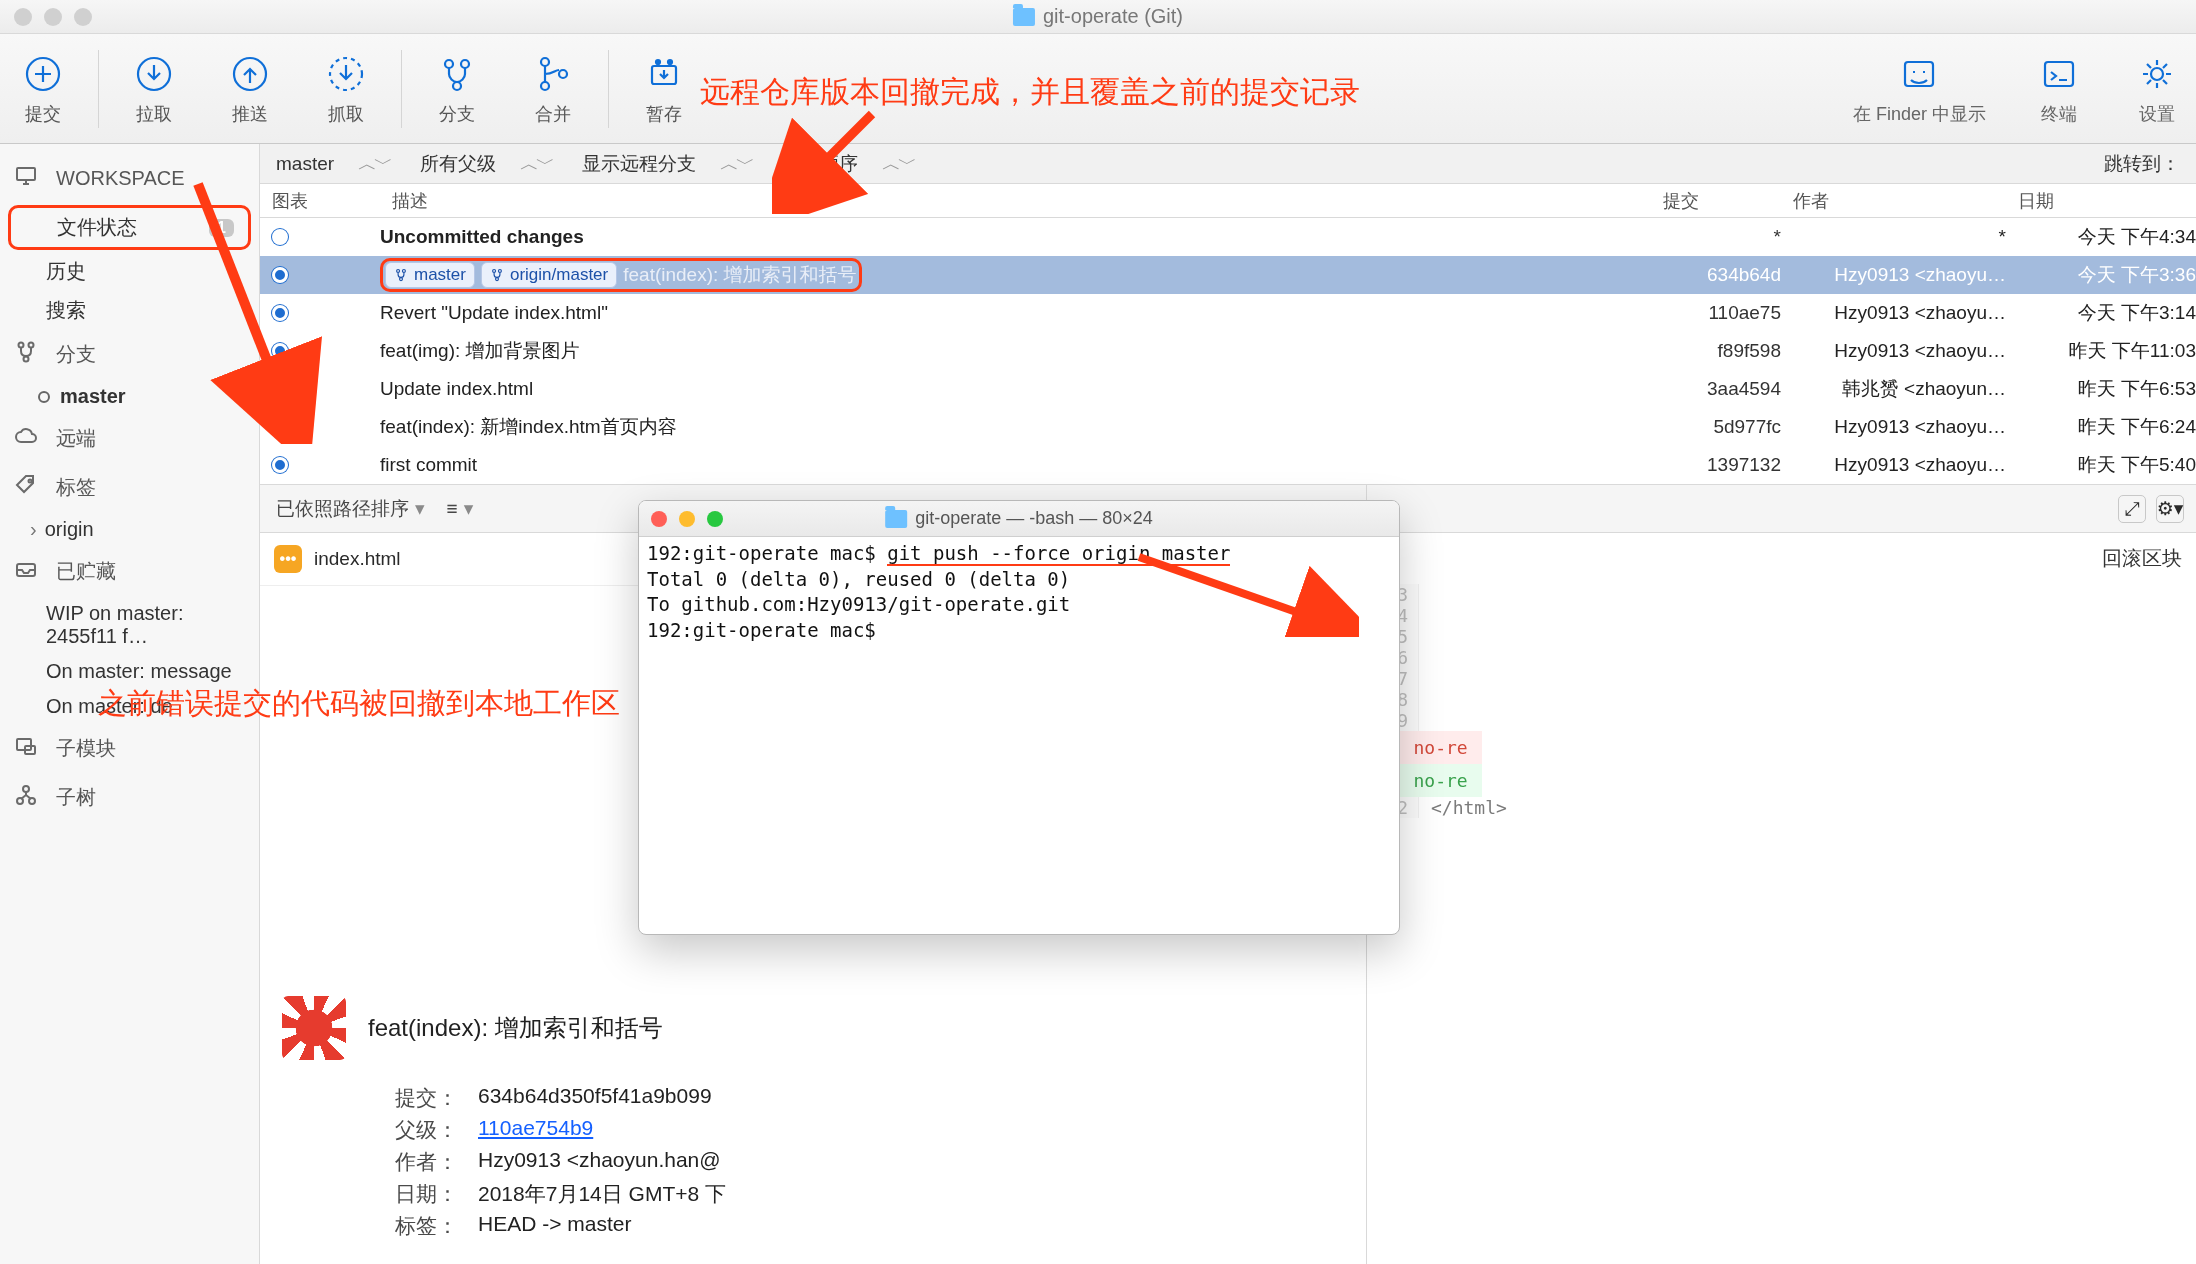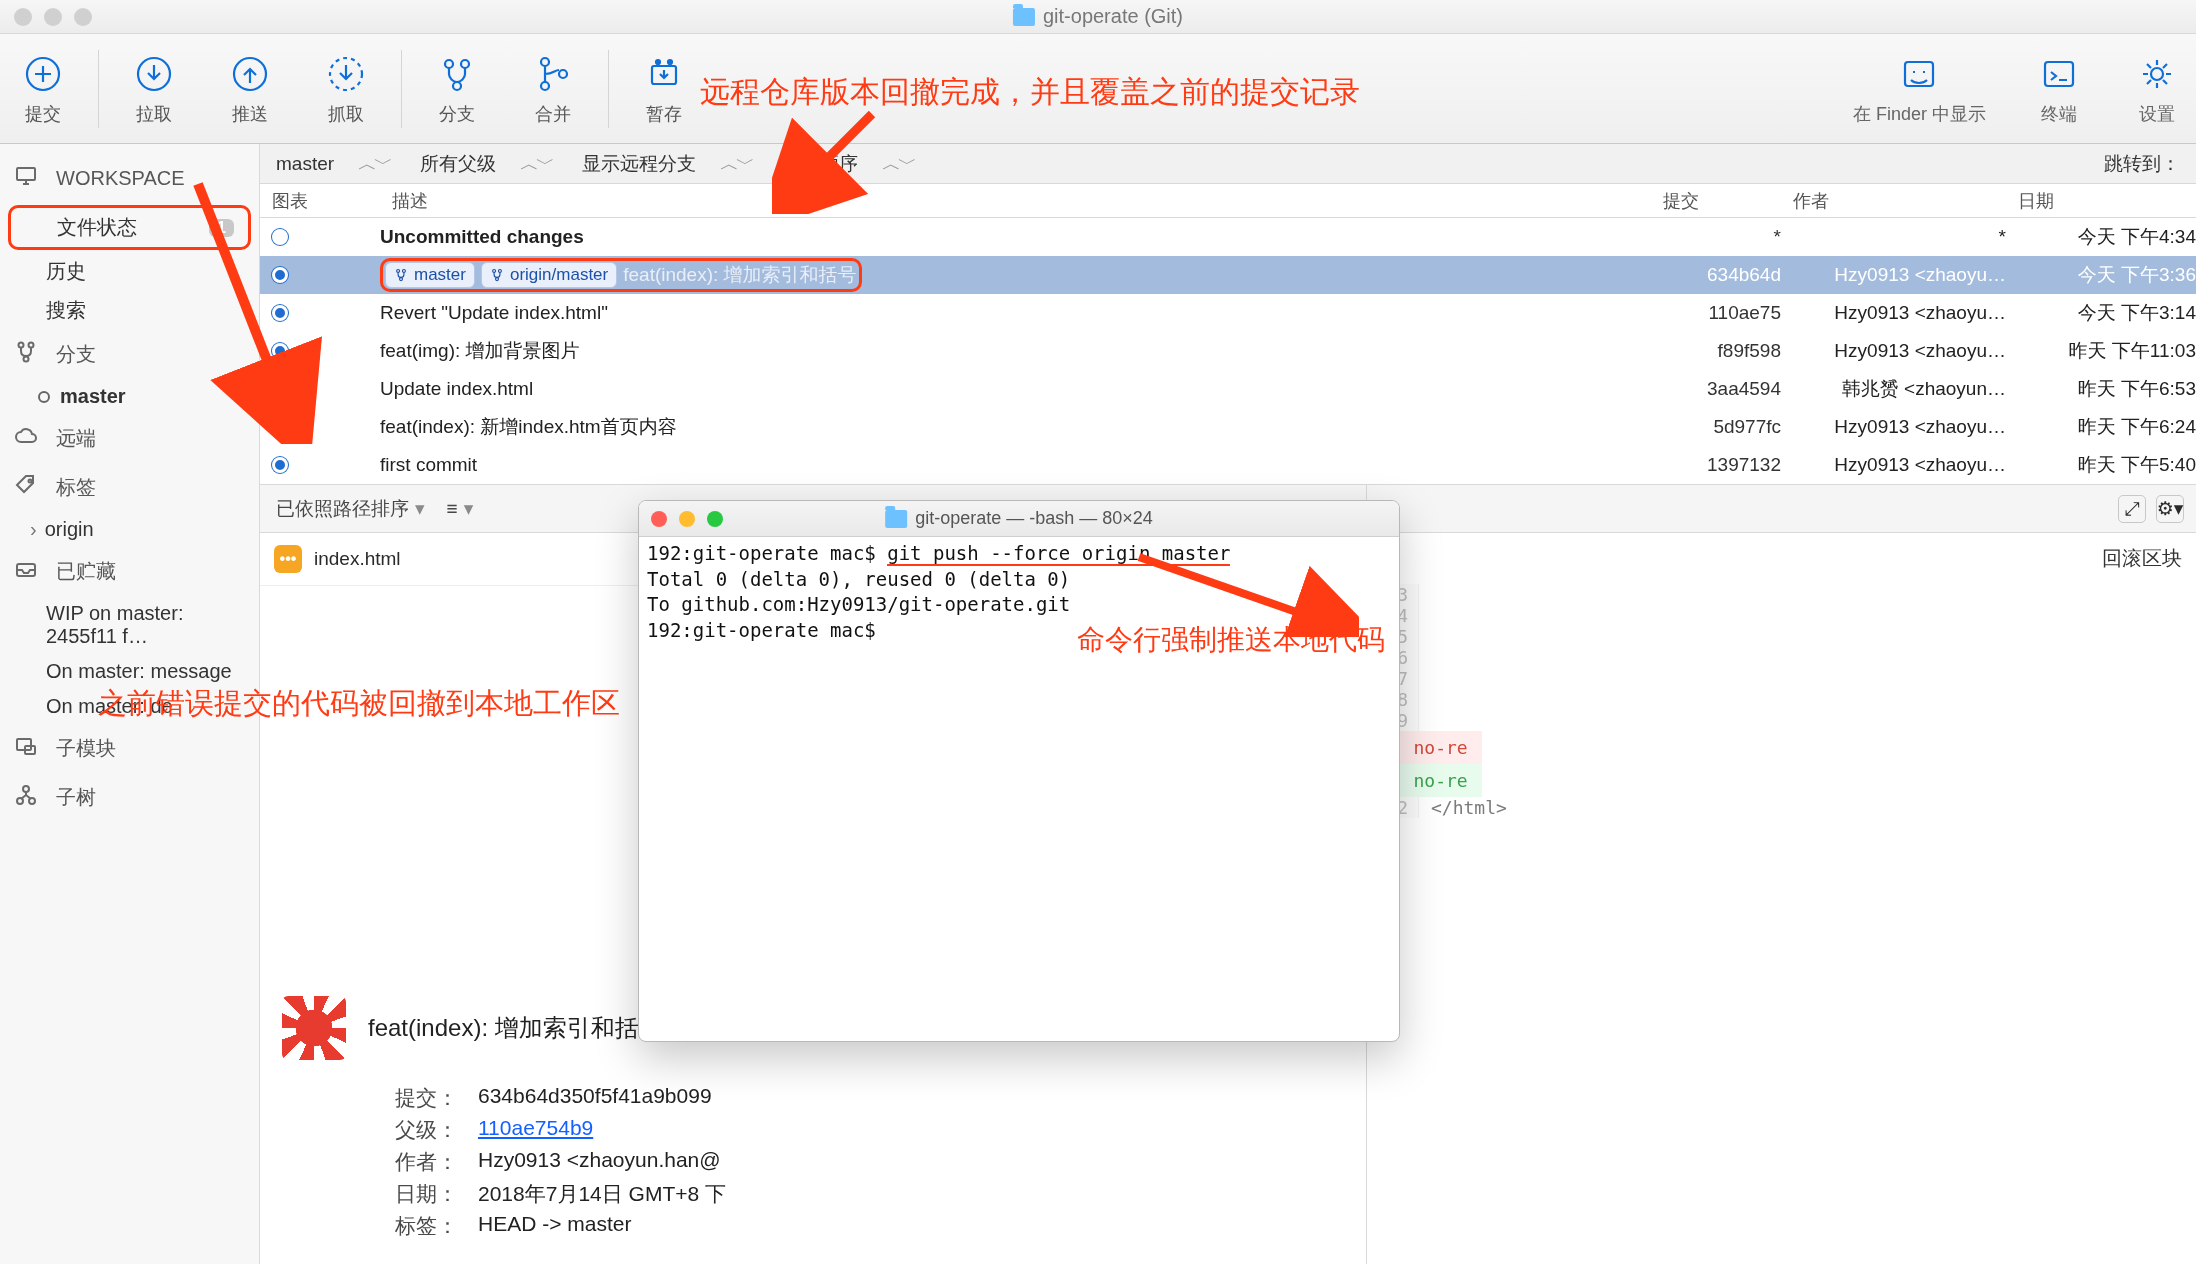--- a/index.html
+++ b/index.html
@@ -171,21 +171,21 @@
 .code-txt{padding-left:12px;color:#7b7b7b;flex:1;}
 .hunk{padding:6px 14px;font-size:18px;color:#3aa24d;}
 .hunk.red{color:#d24839;text-align:right;padding-right:14px;}
 .hunk.red.bg{background:#ffecec;}
 .hunk.green.bg{background:#e8fcee;text-align:right;}
 
 
 .term {
   position:absolute;
   left:638px; top:500px;
-  width:762px; height:542px;
+  width:762px; height:435px;
   background:#fff; border:1px solid #b8b8b8; border-radius:8px;
   box-shadow:0 16px 44px rgba(0,0,0,.22);
   display:flex;flex-direction:column;overflow:hidden;
   z-index:30;
 }
 .term-title{
   height:36px;background:linear-gradient(#f4f4f4,#e9e9e9);
   display:flex;align-items:center;padding:0 12px;gap:12px;
   border-bottom:1px solid #cfcfcf;position:relative;
 }
@@ -686,21 +686,20 @@
       <span></span>
       <span></span>
       <span></span>
     </div>
     <div class="tt">
       <span class="folder-ic"></span>
       <span>git-operate — -bash — 80×24</span>
     </div>
   </div>
   <div class="term-body" id="term-body"><div>192:git-operate mac$ <span class="term-cmd">git push --force origin master</span></div><div>Total 0 (delta 0), reused 0 (delta 0)</div><div>To github.com:Hzy0913/git-operate.git</div><div>192:git-operate mac$ </div></div>
-  <div class="term-annot">命令行强制推送本地代码</div>
   <svg class="term-arrow" viewBox="0 0 230 90">
     <defs>
         <marker id="ah3" markerWidth="12" markerHeight="12" refX="6" refY="6" orient="auto">
           <path d="M0 0L12 6L0 12z" fill="#ff3b14"></path>
         </marker>
       </defs>
     <path d="M10 10 L210 80" stroke="#ff3b14" stroke-width="8" marker-end="url(#ah3)"></path>
   </svg>
 </div>
 

